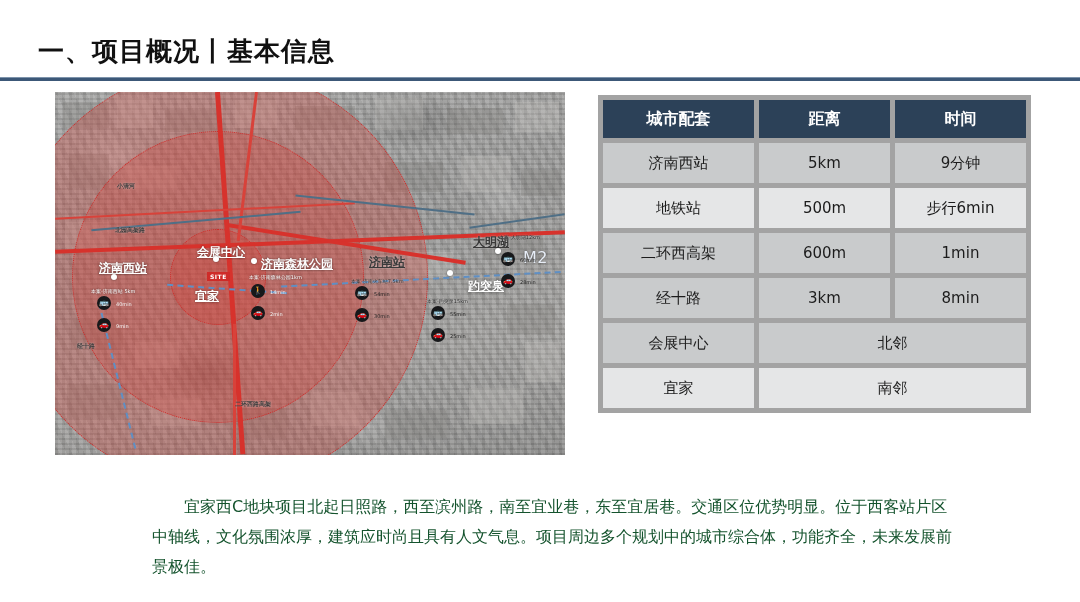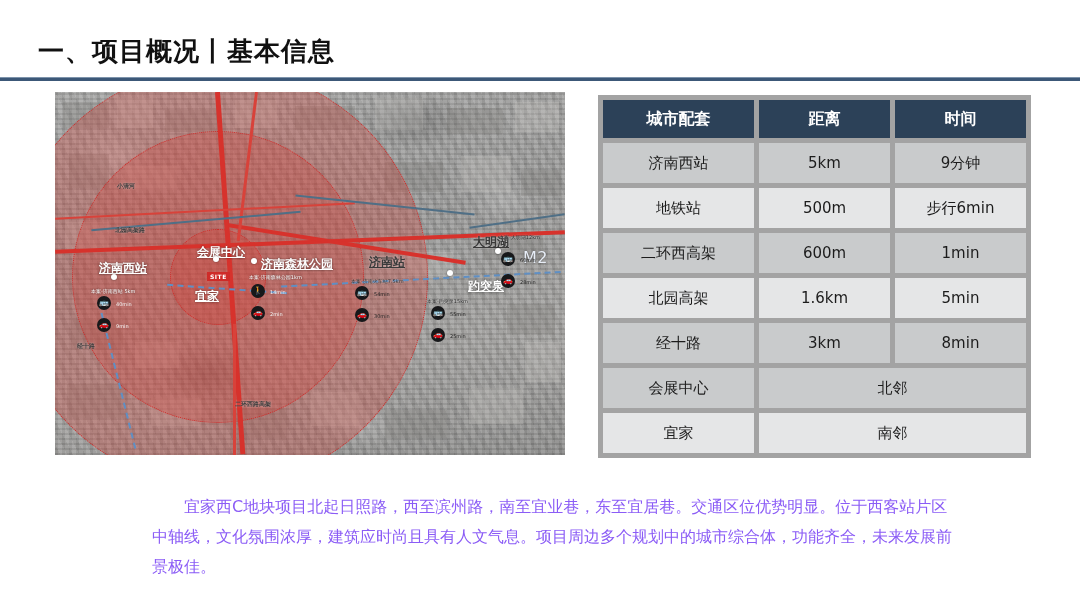--- a/index.html
+++ b/index.html
@@ -187,21 +187,21 @@
   .col-c { width: 136px; }
 
   
   #summary-text {
     position: absolute;
     left: 152px;
     top: 476px;
     width: 800px;
     font-size: 16px;
     line-height: 30px;
-    color: #8b5cf6;
+    color: #14532d;
     text-indent: 32px;
   }
 </style>
 </head>
 <body>
 
 <div id="slide-title">一、项目概况丨基本信息</div>
 <div id="title-rule"></div>
 
 <div id="map-figure">
@@ -334,25 +334,20 @@
     <tr class="even">
       <td>地铁站</td>
       <td>500m</td>
       <td>步行6min</td>
     </tr>
     <tr class="odd">
       <td>二环西高架</td>
       <td>600m</td>
       <td>1min</td>
     </tr>
-    <tr class="even">
-      <td>北园高架</td>
-      <td>1.6km</td>
-      <td>5min</td>
-    </tr>
     <tr class="odd">
       <td>经十路</td>
       <td>3km</td>
       <td>8min</td>
     </tr>
     <tr class="odd">
       <td>会展中心</td>
       <td colspan="2">北邻</td>
     </tr>
     <tr class="even">

